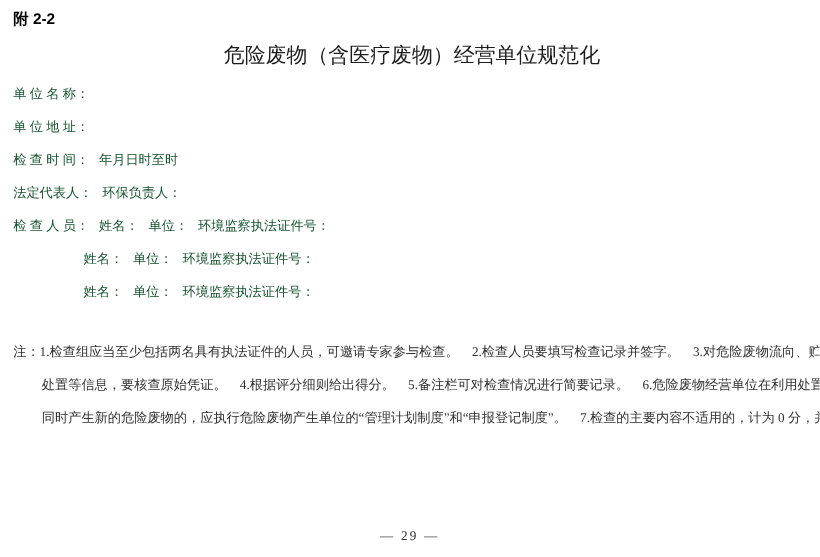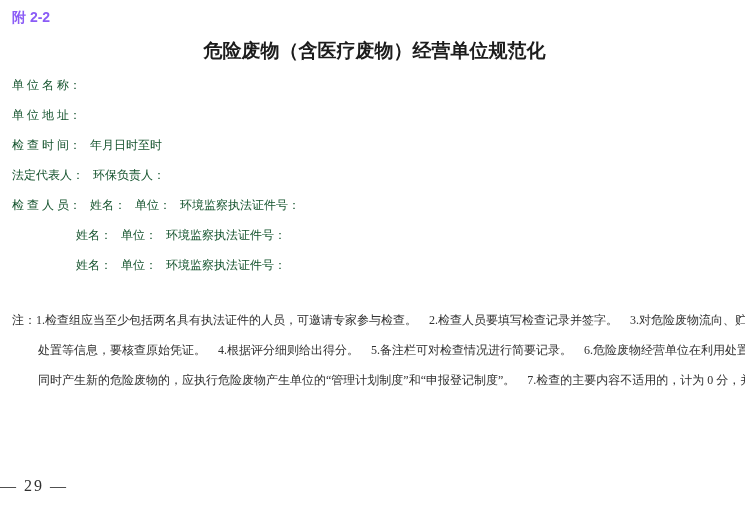--- a/index.html
+++ b/index.html
@@ -16,29 +16,29 @@
     position: relative;
     width: 745px;
     height: 506px;
     padding: 8px 8px 0 12px;
     background: #ffffff;
   }
   .appendix {
     font-family: "Liberation Sans", "DejaVu Sans", sans-serif;
     font-size: 14px;
     font-weight: bold;
-    color: #8b5cf6;
+    color: #000000;
     line-height: 18px;
   }
   .doc-title {
     margin: 11px 0 0 0;
     text-align: center;
     font-family: "Liberation Sans", "DejaVu Sans", sans-serif;
     font-size: 19px;
-    font-weight: bold;
+    font-weight: normal;
     color: #1c1c1c;
     line-height: 27px;
   }
   .fields {
     margin-top: 6px;
     font-size: 12px;
     color: #14532d;
   }
   .field-row {
     height: 30px;
@@ -55,21 +55,22 @@
     color: #303030;
   }
   .note-line { white-space: nowrap; height: 30px; }
   .note-line.cont { padding-left: 26px; }
   .note-label { display: inline; }
   .page-number {
     position: absolute;
     left: 0;
     right: 0;
     bottom: 11px;
-    font-size: 16px;
+    text-align: center;
+    font-size: 12px;
     color: #303030;
     letter-spacing: 2px;
   }
 </style>
 </head>
 <body>
 
 <div class="page">
 
   <div class="appendix">附 2-2</div>

